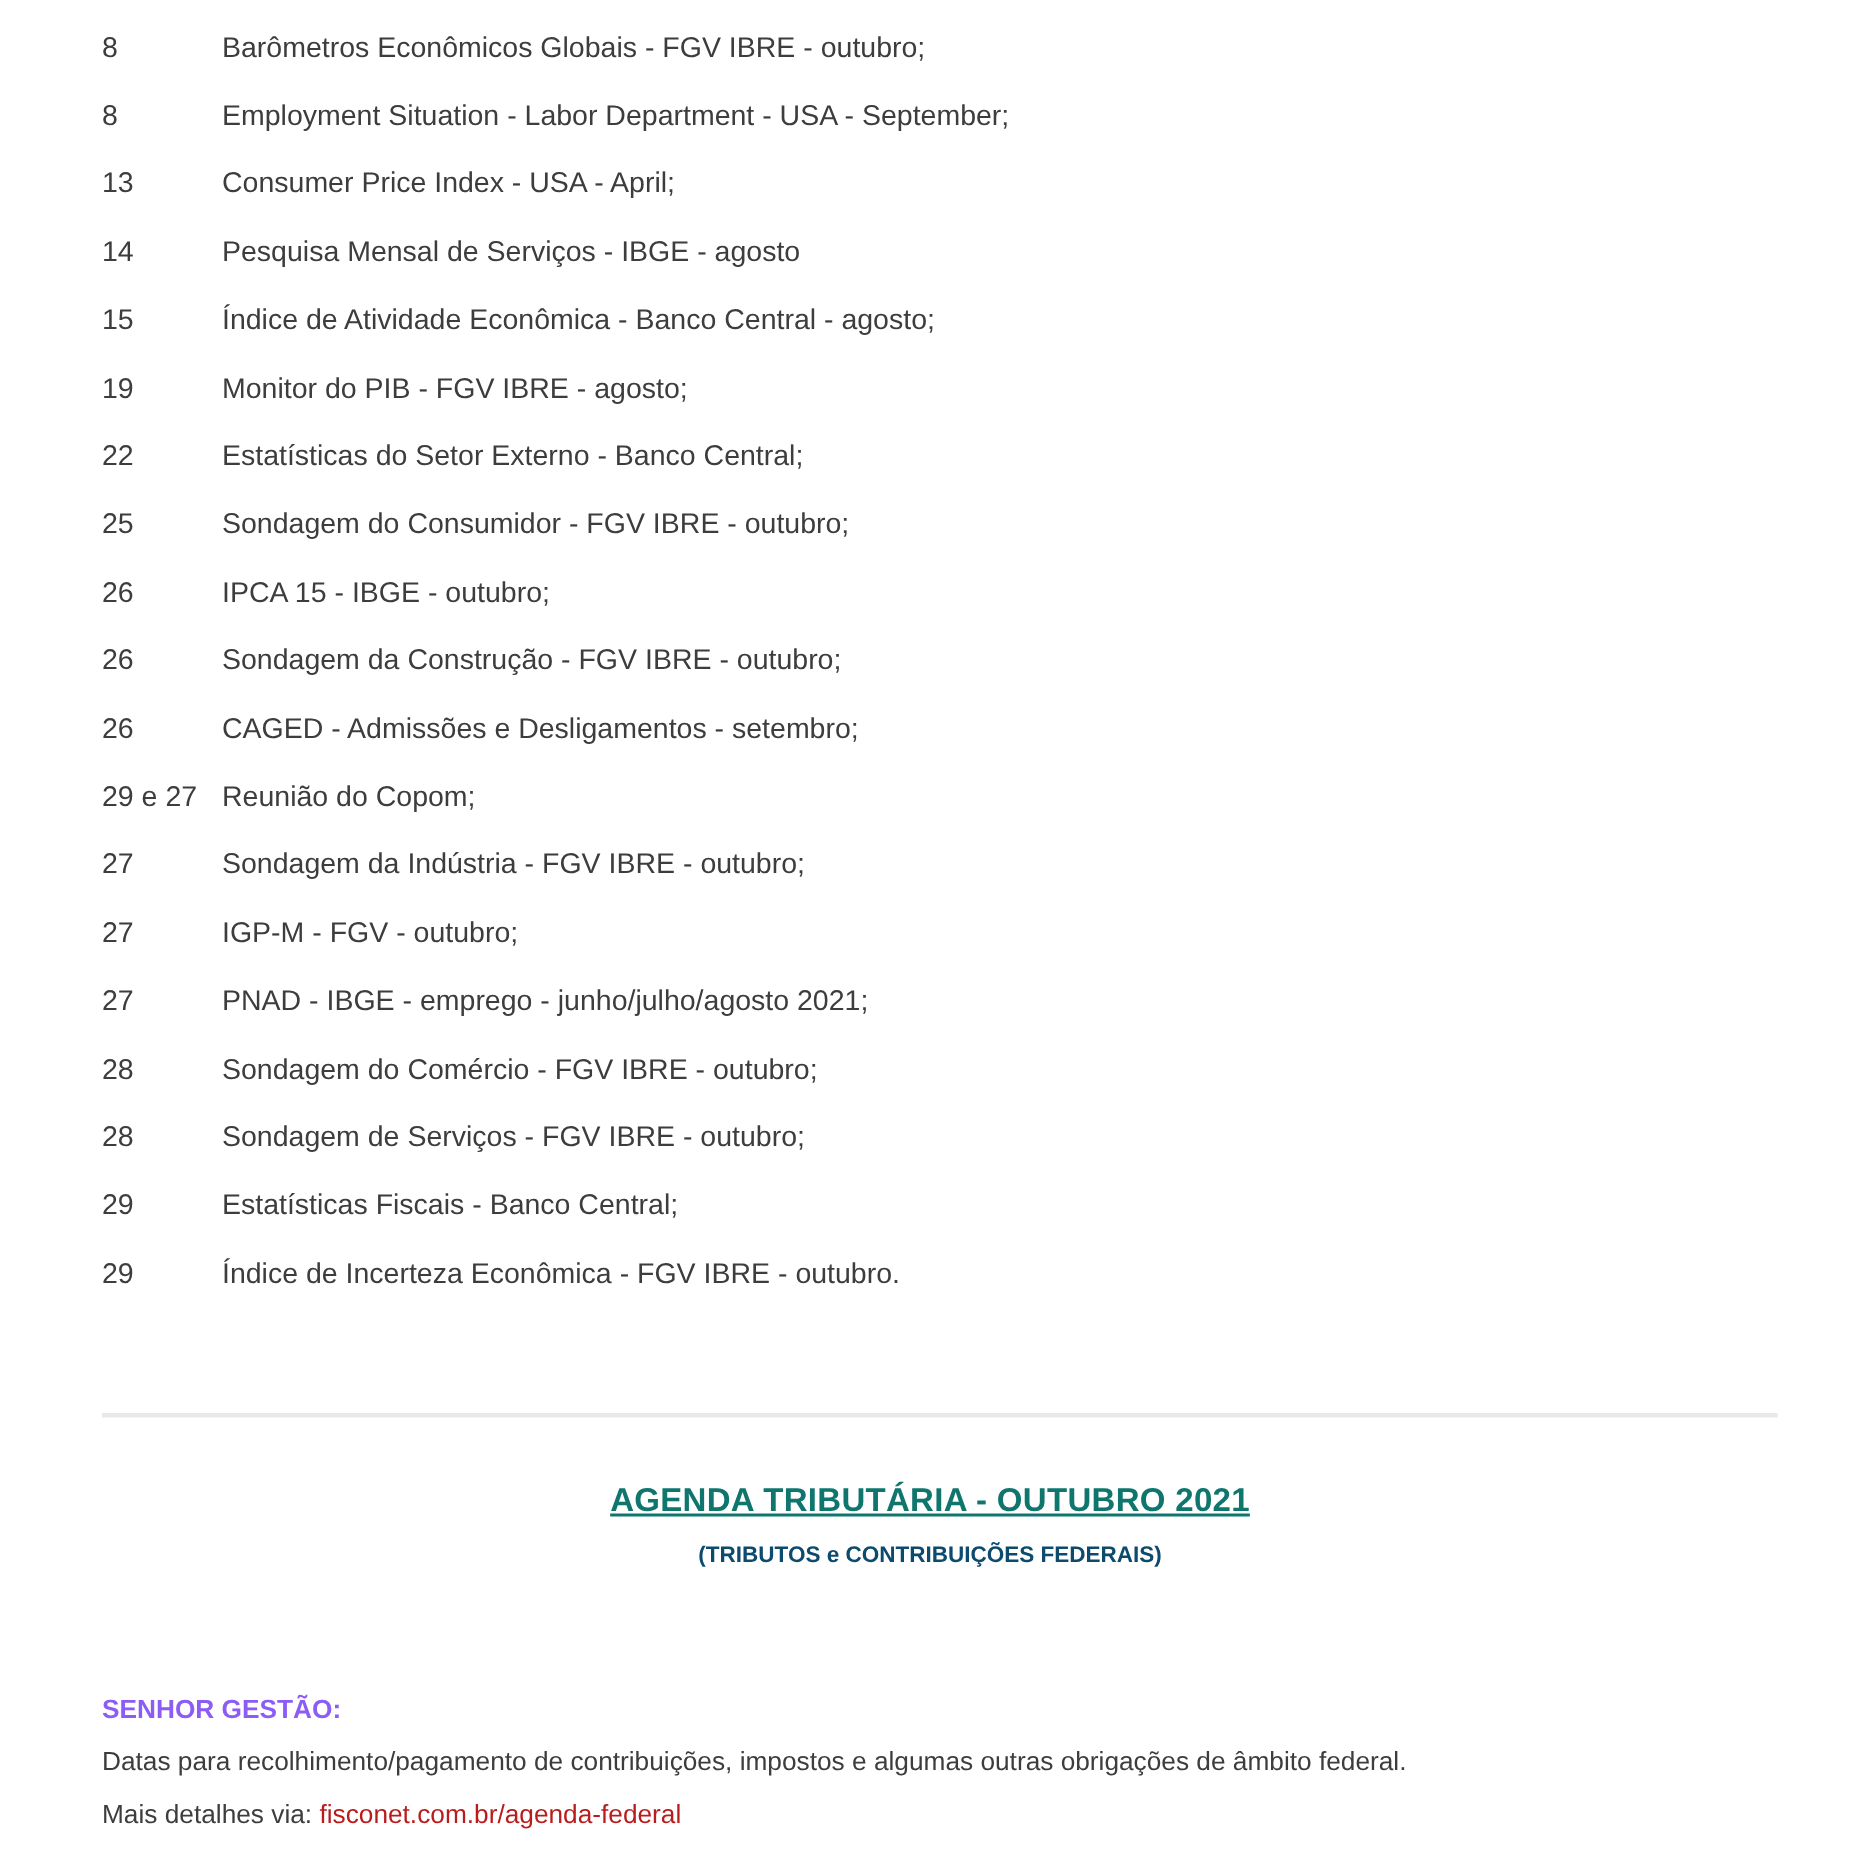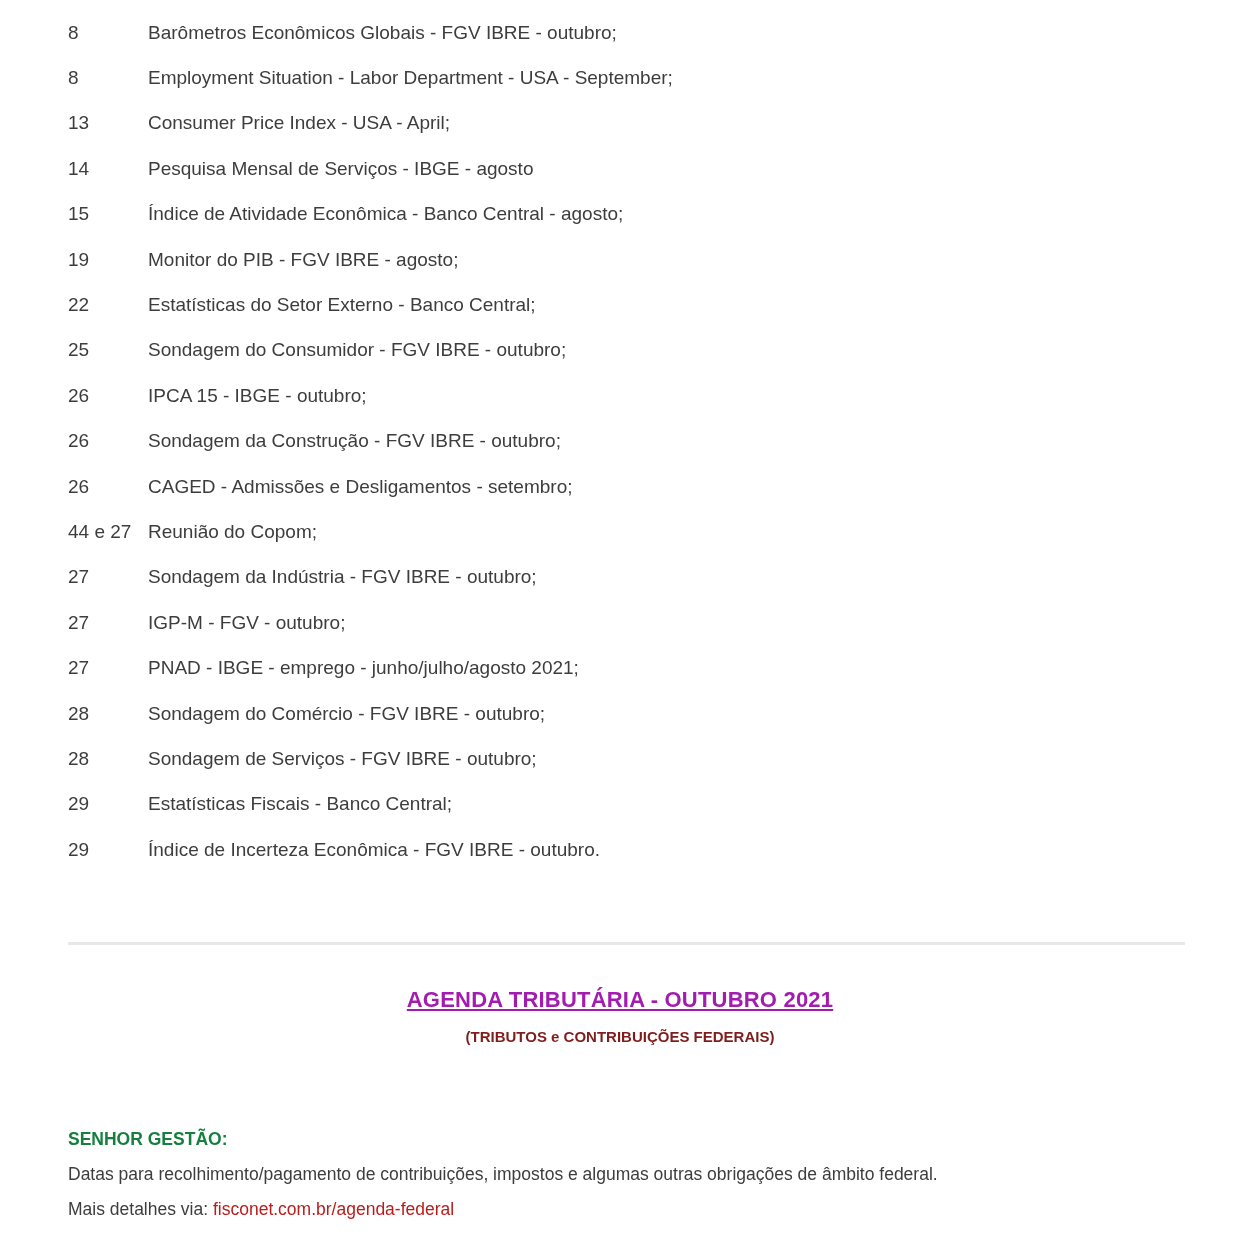--- a/index.html
+++ b/index.html
@@ -41,43 +41,43 @@
     background: #e8e8e8;
     border: none;
   }
   
   .agenda-title {
     margin-top: 41px;
     text-align: center;
     font-size: 22px;
     line-height: 27px;
     font-weight: bold;
-    color: #a21caf;
+    color: #0f766e;
     text-decoration: underline;
     letter-spacing: 0.2px;
   }
   .agenda-subtitle {
     margin-top: 14px;
     text-align: center;
     font-size: 15px;
     line-height: 19px;
     font-weight: bold;
-    color: #7f1d1d;
+    color: #0c4a6e;
   }
   
   .footer {
     margin-top: 76px;
     padding-left: 68px;
     font-size: 17.5px;
     line-height: 35px;
     color: #3d3d3d;
   }
   .footer-heading {
     font-weight: bold;
-    color: #15803d;
+    color: #8b5cf6;
   }
   .footer-link-line .prefix {
     white-space: pre-wrap;
     text-align: center;
   }
   a.fisconet-link {
     color: #b91c1c;
     text-decoration: none;
     cursor: pointer;
   }
@@ -137,21 +137,21 @@
       <span class="cal-date">26</span>
       <span class="cal-event">Sondagem da Construção - FGV IBRE - outubro;</span>
     </div>
 
     <div class="cal-row">
       <span class="cal-date">26</span>
       <span class="cal-event">CAGED - Admissões e Desligamentos - setembro;</span>
     </div>
 
     <div class="cal-row">
-      <span class="cal-date">44 e 27</span>
+      <span class="cal-date">29 e 27</span>
       <span class="cal-event">Reunião do Copom;</span>
     </div>
 
     <div class="cal-row">
       <span class="cal-date">27</span>
       <span class="cal-event">Sondagem da Indústria - FGV IBRE - outubro;</span>
     </div>
 
     <div class="cal-row">
       <span class="cal-date">27</span>

